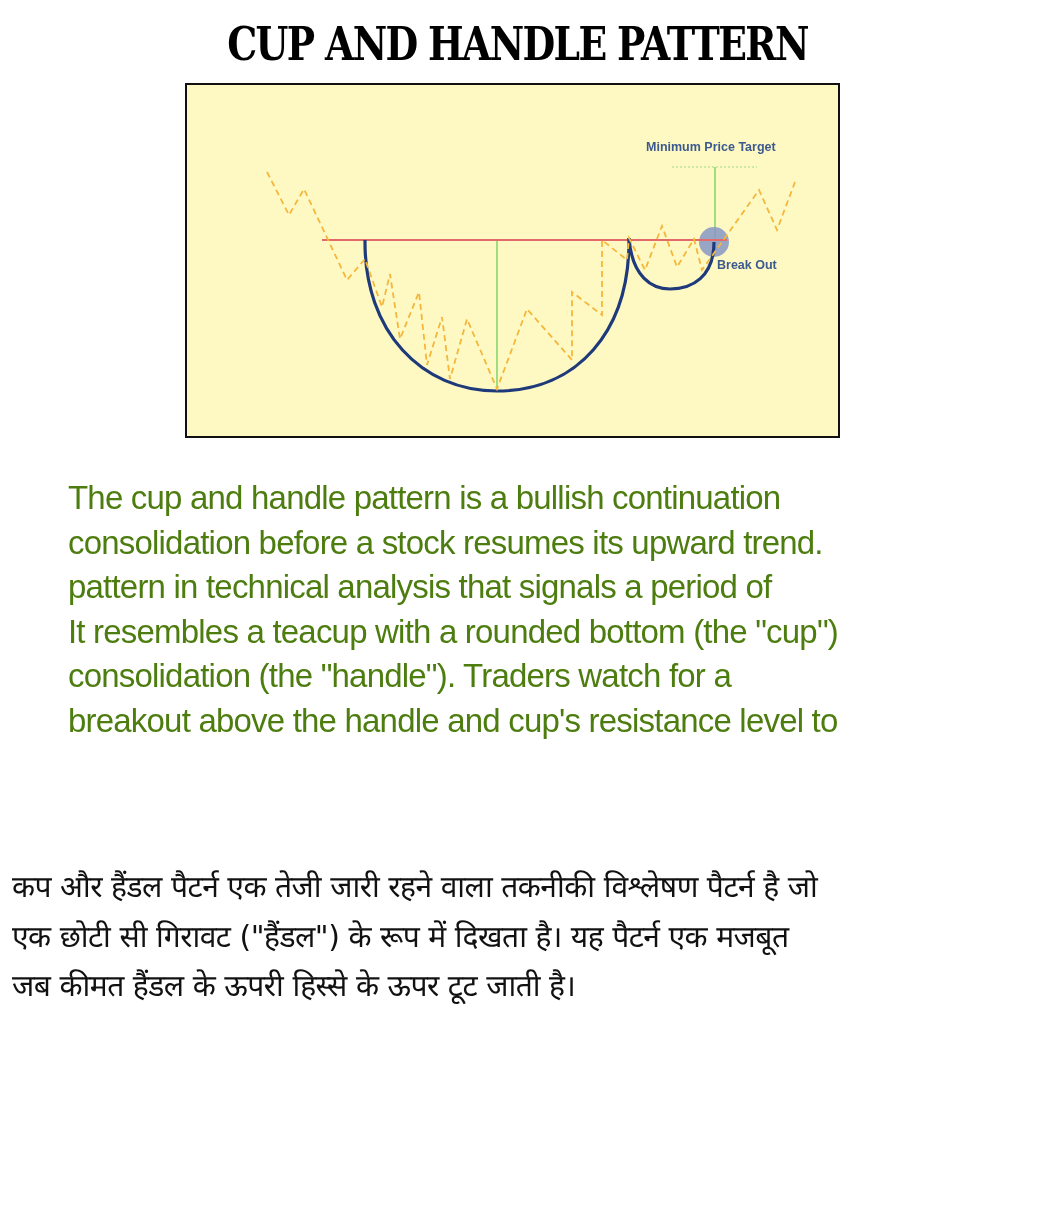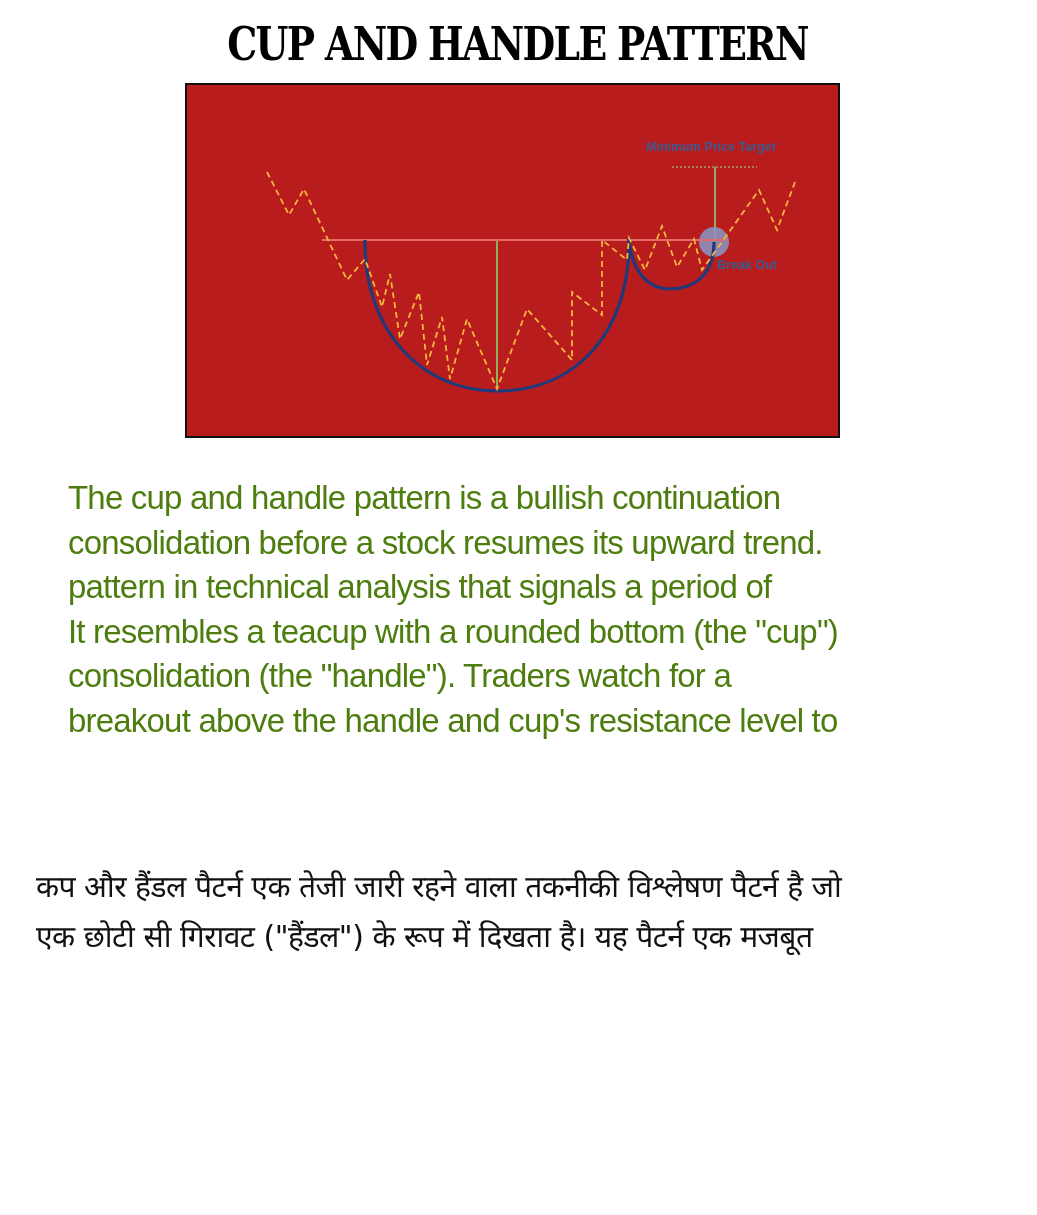--- a/index.html
+++ b/index.html
@@ -5,31 +5,31 @@
   html, body { margin: 0; padding: 0; background: #ffffff; }
   body { width: 1037px; height: 1215px; position: relative; overflow: hidden; font-family: "DejaVu Sans", sans-serif; color: #000; }
   .title {
     position: absolute; left: 0; top: 14px; width: 1037px; text-align: center;
     font-family: "DejaVu Serif", serif; font-weight: bold; font-size: 46px;
     letter-spacing: -2px; line-height: 60px;
     transform: scaleX(0.82); transform-origin: 513px 0;
   }
   .frame {
     position: absolute; left: 185px; top: 83px; width: 651px; height: 351px;
-    border: 2px solid #111; background: #b91c1c; box-sizing: content-box;
+    border: 2px solid #111; background: #fef9c3; box-sizing: content-box;
   }
   .frame svg { position: absolute; left: 0; top: 0; }
   .en-para {
     position: absolute; left: 68px; top: 476px; width: 920px;
     font-family: "Liberation Sans", sans-serif; font-size: 33px; line-height: 44.5px;
     letter-spacing: -0.8px; color: #4d7c0f;
   }
   .en-para span { display: block; white-space: nowrap; }
   .hi-para {
-    position: absolute; left: 36px; top: 862px; width: 990px;
+    position: absolute; left: 12px; top: 862px; width: 990px;
     font-family: "DejaVu Sans", sans-serif; font-size: 30px; line-height: 49.5px;
     color: #111; letter-spacing: -0.5px;
   }
   .hi-para span { display: block; white-space: nowrap; }
   .lbl { font-family: "Liberation Sans", sans-serif; font-weight: bold; fill: #3c5a8f; }
 </style>
 </head>
 <body>
 
 <div class="title">CUP AND HANDLE PATTERN</div>
@@ -62,13 +62,14 @@
   <span>consolidation before a stock resumes its upward trend.</span>
   <span>pattern in technical analysis that signals a period of</span>
   <span>It resembles a teacup with a rounded bottom (the "cup")</span>
   <span>consolidation (the "handle"). Traders watch for a</span>
   <span>breakout above the handle and cup's resistance level to</span>
 </div>
 
 <div class="hi-para">
   <span>कप और हैंडल पैटर्न एक तेजी जारी रहने वाला तकनीकी विश्लेषण पैटर्न है जो</span>
   <span>एक छोटी सी गिरावट ("हैंडल") के रूप में दिखता है। यह पैटर्न एक मजबूत</span>
+  <span>जब कीमत हैंडल के ऊपरी हिस्से के ऊपर टूट जाती है।</span>
 </div>
 
 </body></html>

